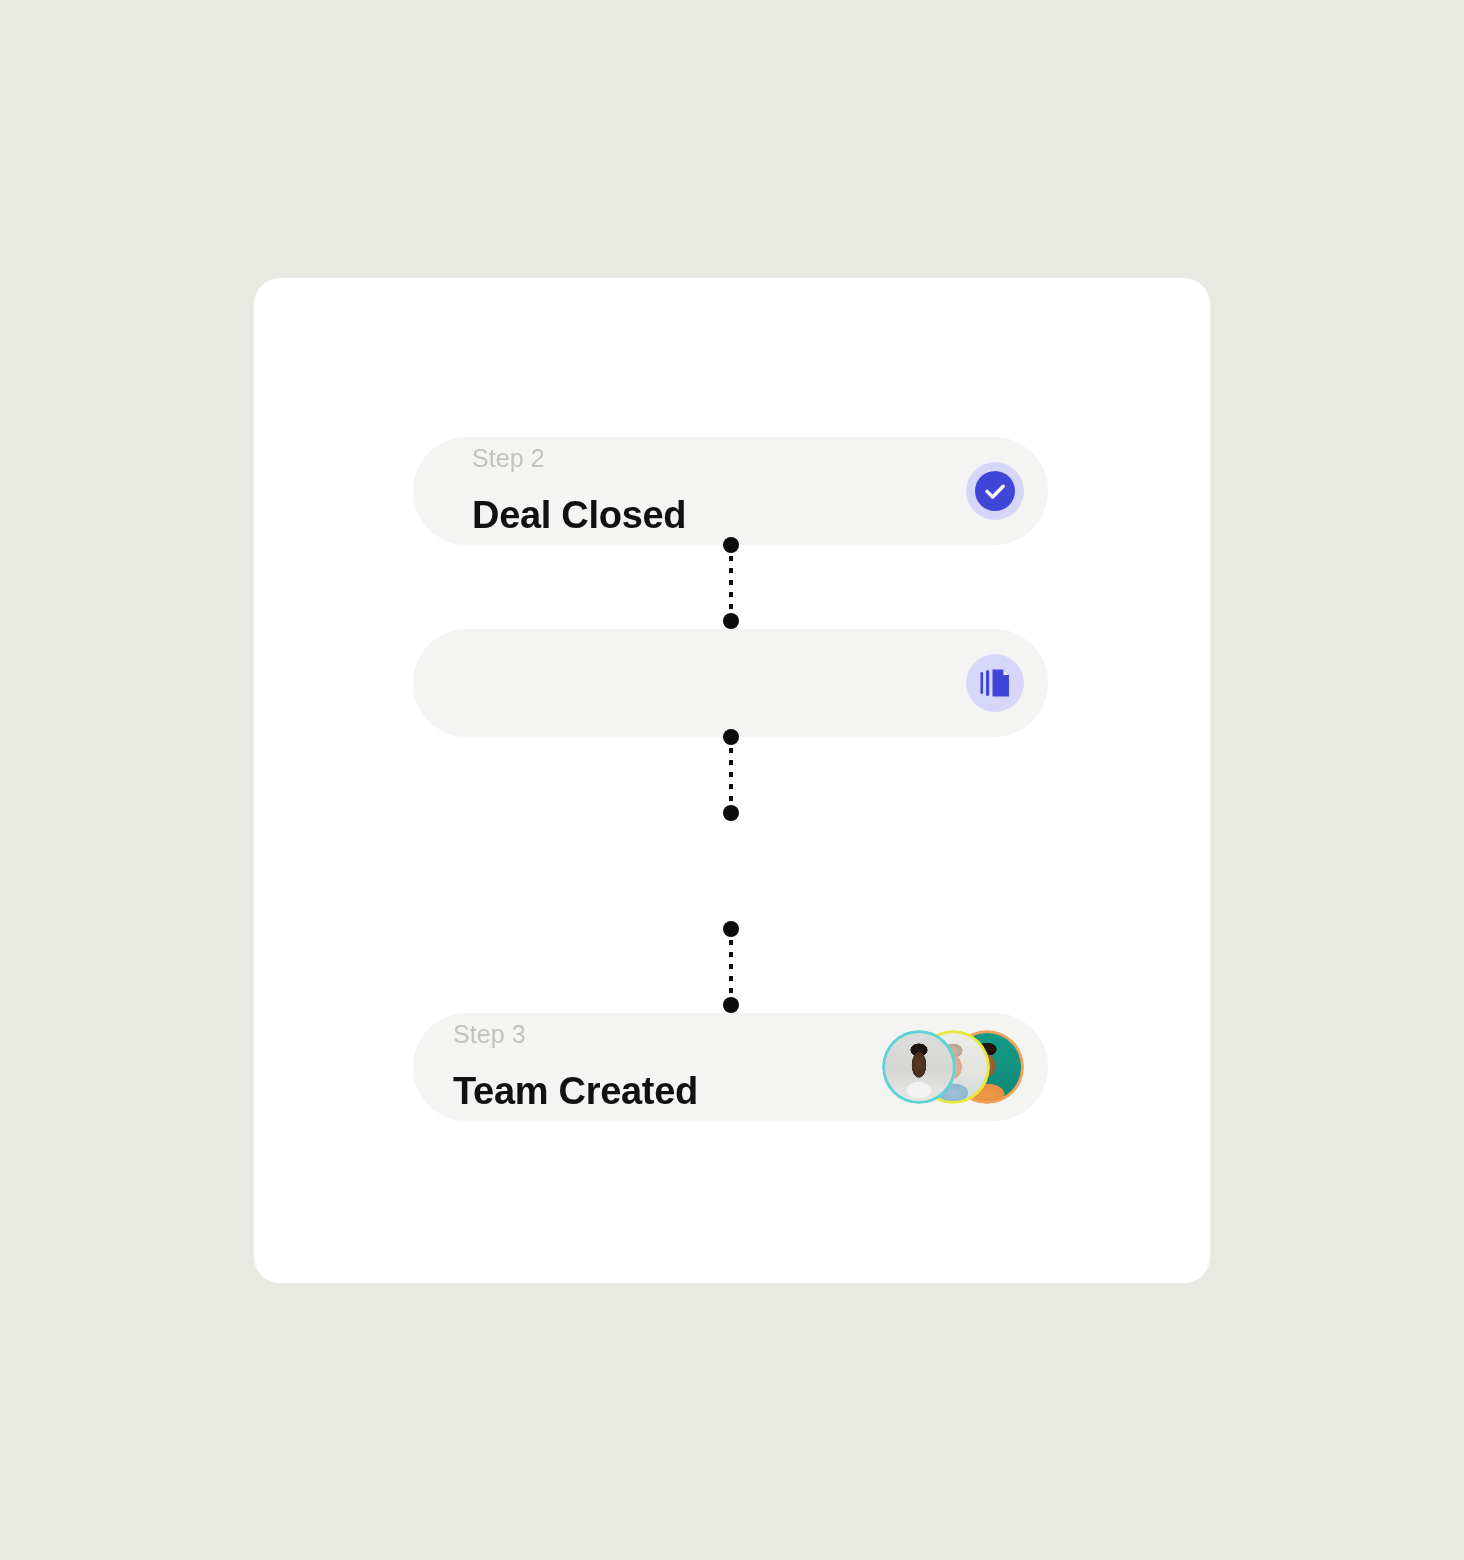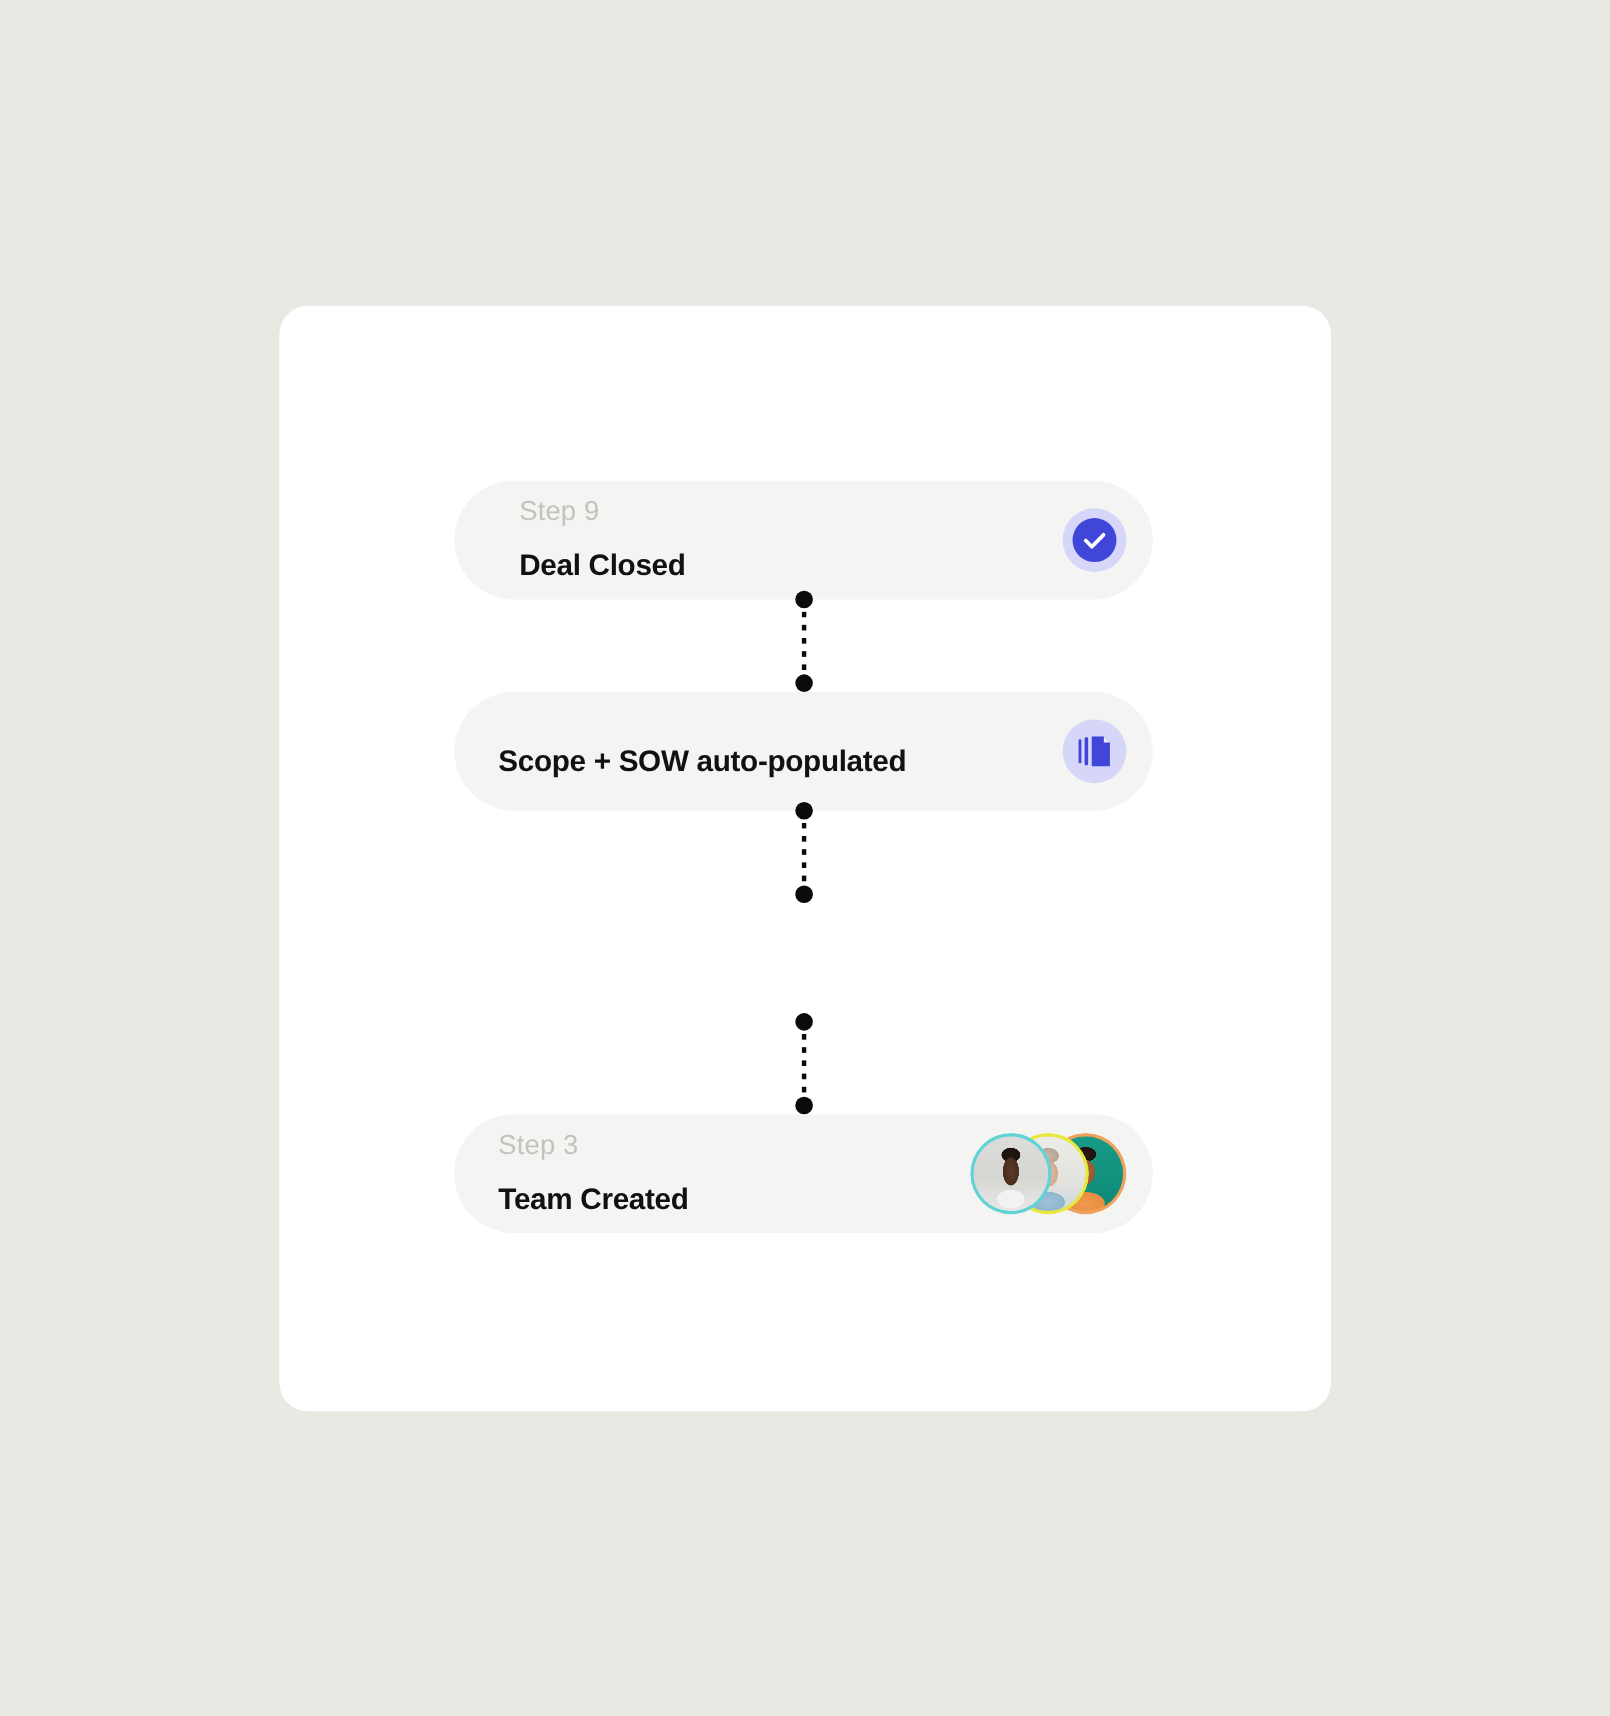--- a/index.html
+++ b/index.html
@@ -76,21 +76,21 @@
   .step-eyebrow {
     font-size: 25px;
     font-weight: 400;
     color: #c2c2bf;
     line-height: 1.18;
     letter-spacing: 0.1px;
     white-space: nowrap;
   }
 
   .step-title {
-    font-size: 27px;
+    font-size: 38px;
     font-weight: 700;
     color: #111113;
     line-height: 1.22;
     letter-spacing: -0.3px;
     white-space: nowrap;
     margin-top: 18px;
   }
 
   
   .badge-slot {
@@ -216,21 +216,21 @@
 
 <div class="stage">
 
   <div class="panel">
 
     <div class="steps">
 
       <div class="step-row r1">
         <div class="step-card">
           <div class="step-text">
-            <span class="step-eyebrow">Step 9</span>
+            <span class="step-eyebrow">Step 2</span>
             <span class="step-title">Deal Closed</span>
           </div>
           <div class="badge-slot">
             <div class="badge">
               <span>
                 <svg width="42" height="42" viewBox="0 0 42 42">
                   <circle cx="21" cy="21" r="20" fill="#4046d8"></circle>
                   <path d="M13 21.4 L18.6 27 L29.2 16.2" fill="none" stroke="#ffffff" stroke-width="3.4" stroke-linecap="round" stroke-linejoin="round"></path>
                 </svg>
               </span>
@@ -241,21 +241,20 @@
 
       <div class="connector c1">
         <span class="cdot"></span>
         <span class="cline"></span>
         <span class="cdot"></span>
       </div>
 
       <div class="step-row r2">
         <div class="step-card">
           <div class="step-text">
-            <span class="step-title">Scope + SOW auto-populated</span>
           </div>
           <div class="badge-slot">
             <div class="badge">
               <span>
                 <svg width="34" height="34" viewBox="0 0 34 34">
                   <rect x="2.5" y="6" width="2.6" height="22" rx="1.3" fill="#4046d8"></rect>
                   <rect x="8" y="4" width="3.2" height="26" rx="1.6" fill="#4046d8"></rect>
                   <path d="M14.5 3.5 H25.5 L31 9 V30.5 H14.5 Z" fill="#4046d8"></path>
                   <path d="M25.5 3.5 V9 H31 Z" fill="#ffffff" opacity="0.92"></path>
                 </svg>

